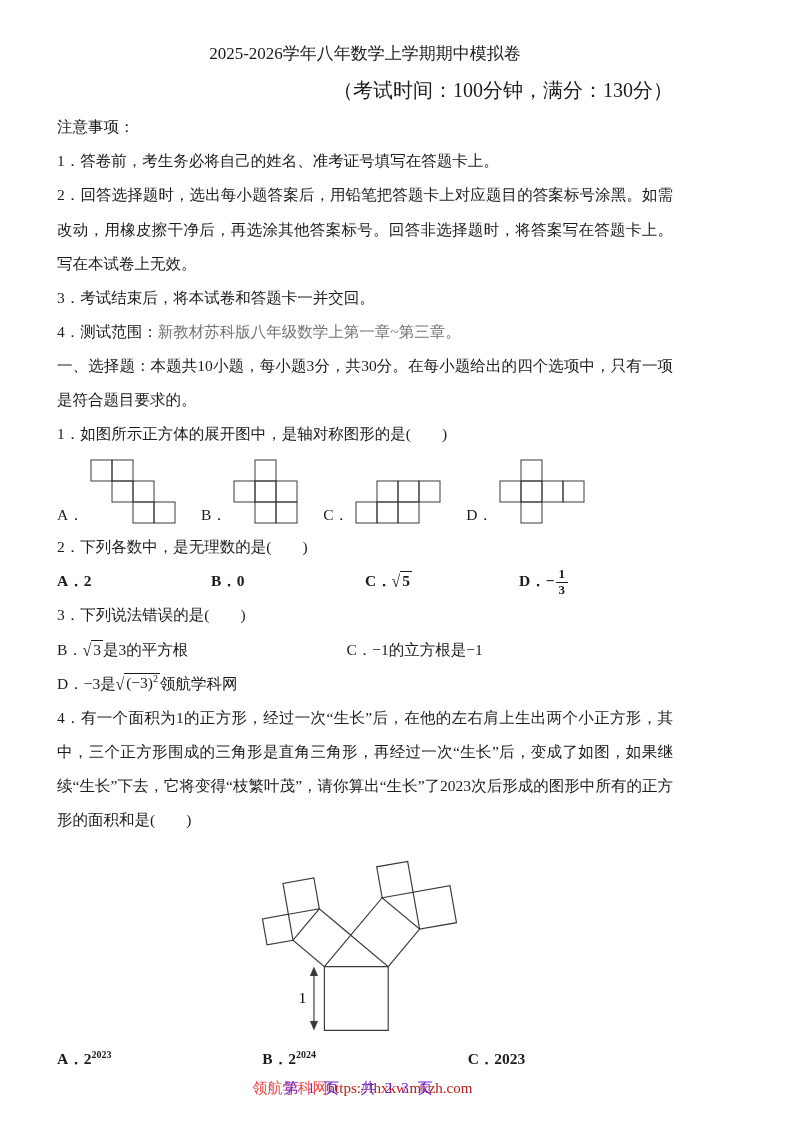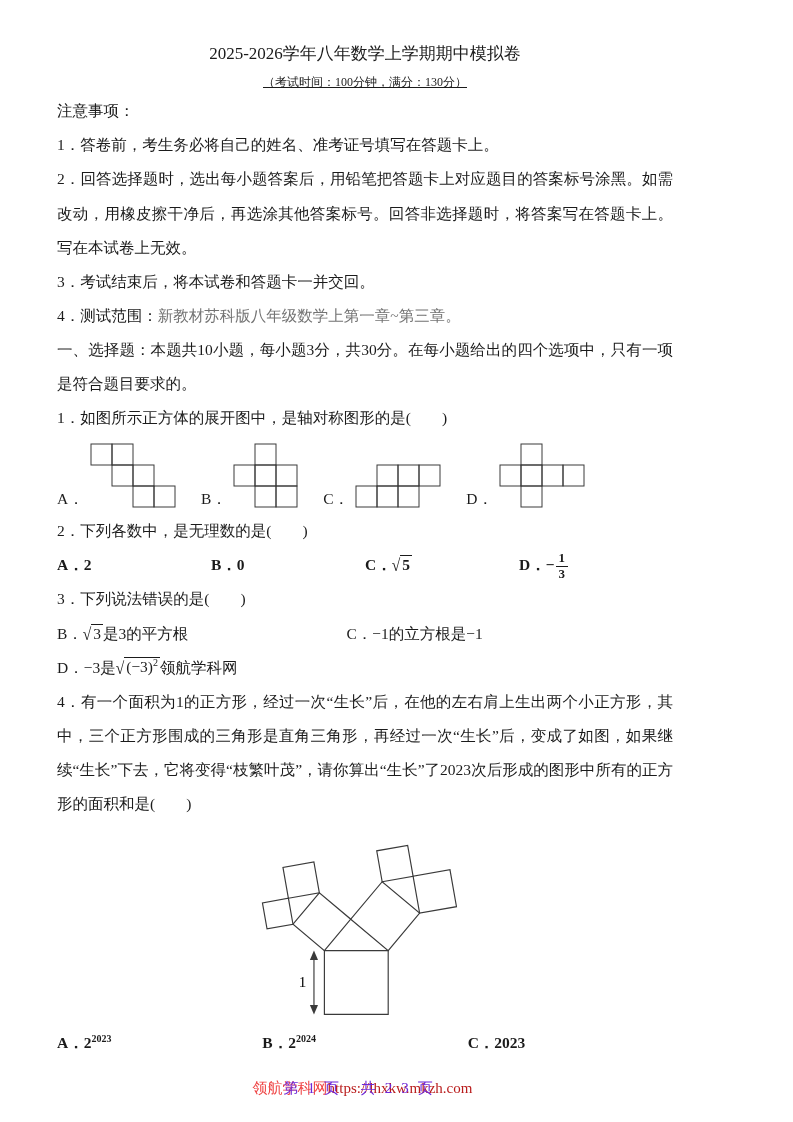--- a/index.html
+++ b/index.html
@@ -9,21 +9,21 @@
     box-sizing:border-box;
     background:#ffffff;
     padding:38px 52px 0 57px;
     font-family:"Liberation Serif","DejaVu Serif",serif;
     font-size:15.5px;
     color:#1b1b1b;
     line-height:2.2;
     overflow:hidden;
   }
   .title{font-size:17px;font-weight:normal;text-align:center;margin:0;line-height:1.9;}
-  .subtitle{text-align:center;font-size:12px;line-height:2.0;text-decoration:underline;}
+  .subtitle{text-align:right;font-size:20px;line-height:2.0;}
   .para{margin:0;text-align:justify;}
   .red{color:#737373;}
   
   .nets-row{display:flex;justify-content:space-between;align-items:flex-end;
             margin:8px 0 6px 0;padding-right:88px;}
   .net-item{display:flex;align-items:flex-end;gap:6px;}
   .net-item .opt-label{line-height:1.2;}
   .net-box{display:inline-block;line-height:0;}
   
   .opts-row{display:flex;margin:0;font-weight:bold;}

